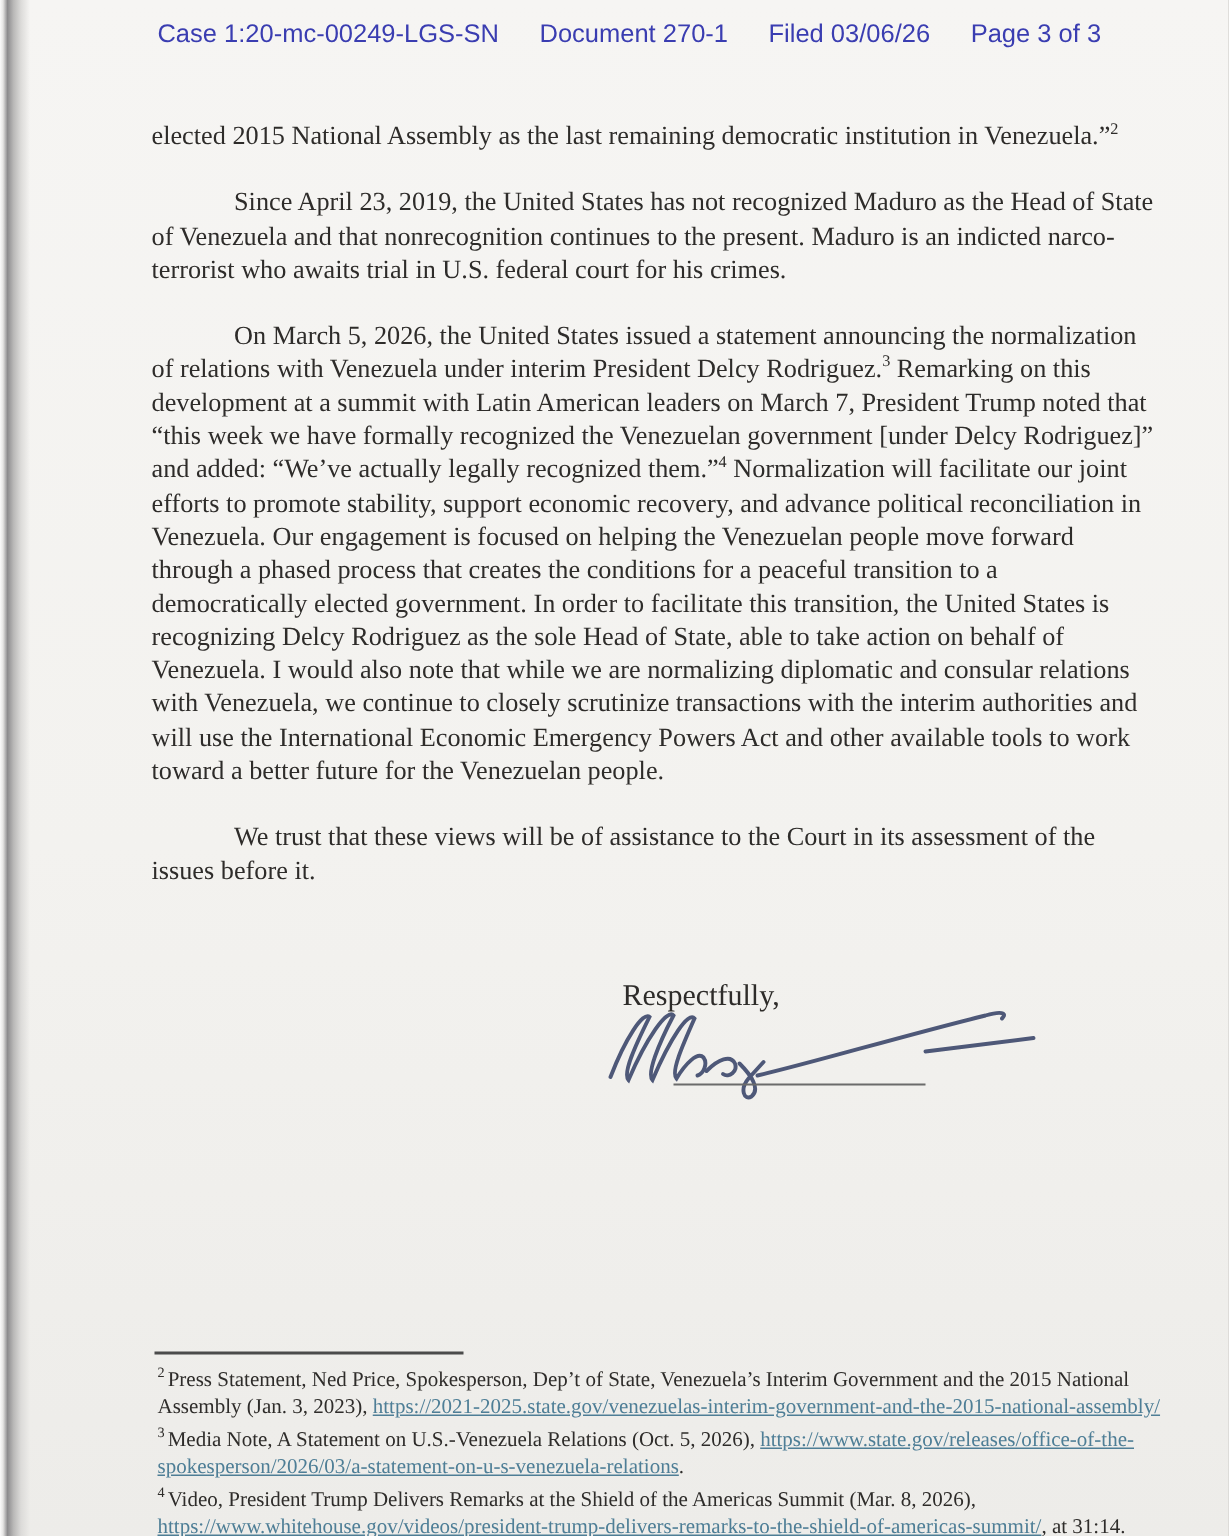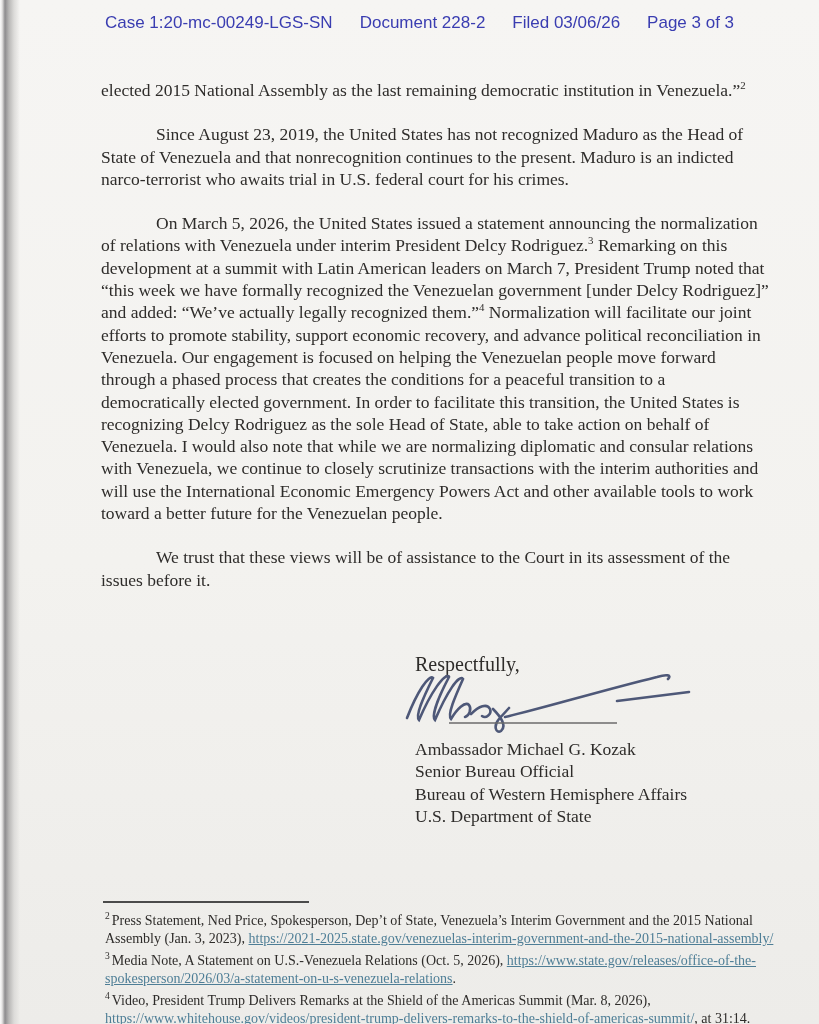--- a/index.html
+++ b/index.html
@@ -61,53 +61,47 @@
 </style>
 </head>
 <body>
 
 <div class="page">
 
   <div class="edge-shadow"></div>
 
   <div class="stamp">
     <span>Case 1:20-mc-00249-LGS-SN</span>
-    <span>Document 228-2</span>
+    <span>Document 270-1</span>
     <span>Filed 03/06/26</span>
     <span>Page 3 of 3</span>
   </div>
 
   <div class="content">
     <p><span>elected 2015 National Assembly as the last remaining democratic institution in Venezuela.”</span><span class="sup">2</span></p>
-    <p class="ind"><span>Since August 23, 2019, the United States has not recognized Maduro as the Head of State of Venezuela and that nonrecognition continues to the present. Maduro is an indicted narco-terrorist who awaits trial in U.S. federal court for his crimes.</span></p>
+    <p class="ind"><span>Since April 23, 2019, the United States has not recognized Maduro as the Head of State of Venezuela and that nonrecognition continues to the present. Maduro is an indicted narco-terrorist who awaits trial in U.S. federal court for his crimes.</span></p>
     <p class="ind"><span>On March 5, 2026, the United States issued a statement announcing the normalization of relations with Venezuela under interim President Delcy Rodriguez.</span><span class="sup">3</span><span> Remarking on this development at a summit with Latin American leaders on March 7, President Trump noted that “this week we have formally recognized the Venezuelan government [under Delcy Rodriguez]” and added: “We’ve actually legally recognized them.”</span><span class="sup">4</span><span> Normalization will facilitate our joint efforts to promote stability, support economic recovery, and advance political reconciliation in Venezuela. Our engagement is focused on helping the Venezuelan people move forward through a phased process that creates the conditions for a peaceful transition to a democratically elected government. In order to facilitate this transition, the United States is recognizing Delcy Rodriguez as the sole Head of State, able to take action on behalf of Venezuela. I would also note that while we are normalizing diplomatic and consular relations with Venezuela, we continue to closely scrutinize transactions with the interim authorities and will use the International Economic Emergency Powers Act and other available tools to work toward a better future for the Venezuelan people.</span></p>
     <p class="ind"><span>We trust that these views will be of assistance to the Court in its assessment of the issues before it.</span></p>
   </div>
 
   <div class="respectfully">Respectfully,</div>
 
   <svg class="signature-svg" width="330" height="74" viewBox="0 0 330 74">
     <g fill="none" stroke="#4e5878" stroke-width="2.6" stroke-linecap="round">
       <path d="M22,54 C32,28 44,10 48,14 C38,34 30,52 34,56 C46,28 60,8 64,13 C54,32 46,52 50,56 C62,28 74,10 78,15 C70,33 62,51 66,55 C72,45 80,37 84,41 C87,45 84,52 80,53"></path>
       <path d="M86,50 C94,42 102,39 105,45 C107,50 101,55 97,52"></path>
       <path d="M108,45 C116,53 122,62 116,67 C111,70 108,62 114,55 L124,44"></path>
       <path d="M120,53 C155,45 215,27 272,13 C282,10 287,11 283,15"></path>
       <path d="M232,37 L304,28"></path>
     </g>
     <g stroke="#6b6b6b" stroke-width="1.3">
       <line x1="64" y1="59" x2="232" y2="59"></line>
     </g>
   </svg>
 
-  <div class="sigblock">
-    <div>Ambassador Michael G. Kozak</div>
-    <div>Senior Bureau Official</div>
-    <div>Bureau of Western Hemisphere Affairs</div>
-    <div>U.S. Department of State</div>
-  </div>
 
   <div class="fn-sep"></div>
 
   <div class="footnotes">
     <p class="footnote"><span class="fn-sup">2</span><span>Press Statement, Ned Price, Spokesperson, Dep’t of State, Venezuela’s Interim Government and the 2015 National Assembly (Jan. 3, 2023),  </span><a class="fn-link">https://2021-2025.state.gov/venezuelas-interim-government-and-the-2015-national-assembly/</a><span></span></p>
     <p class="footnote"><span class="fn-sup">3</span><span>Media Note, A Statement on U.S.-Venezuela Relations (Oct. 5, 2026), </span><a class="fn-link">https://www.state.gov/releases/office-of-the-spokesperson/2026/03/a-statement-on-u-s-venezuela-relations</a><span>.</span></p>
     <p class="footnote"><span class="fn-sup">4</span><span>Video, President Trump Delivers Remarks at the Shield of the Americas Summit (Mar. 8, 2026), </span><a class="fn-link">https://www.whitehouse.gov/videos/president-trump-delivers-remarks-to-the-shield-of-americas-summit/</a><span>, at 31:14.</span></p>
   </div>
 
 </div>

